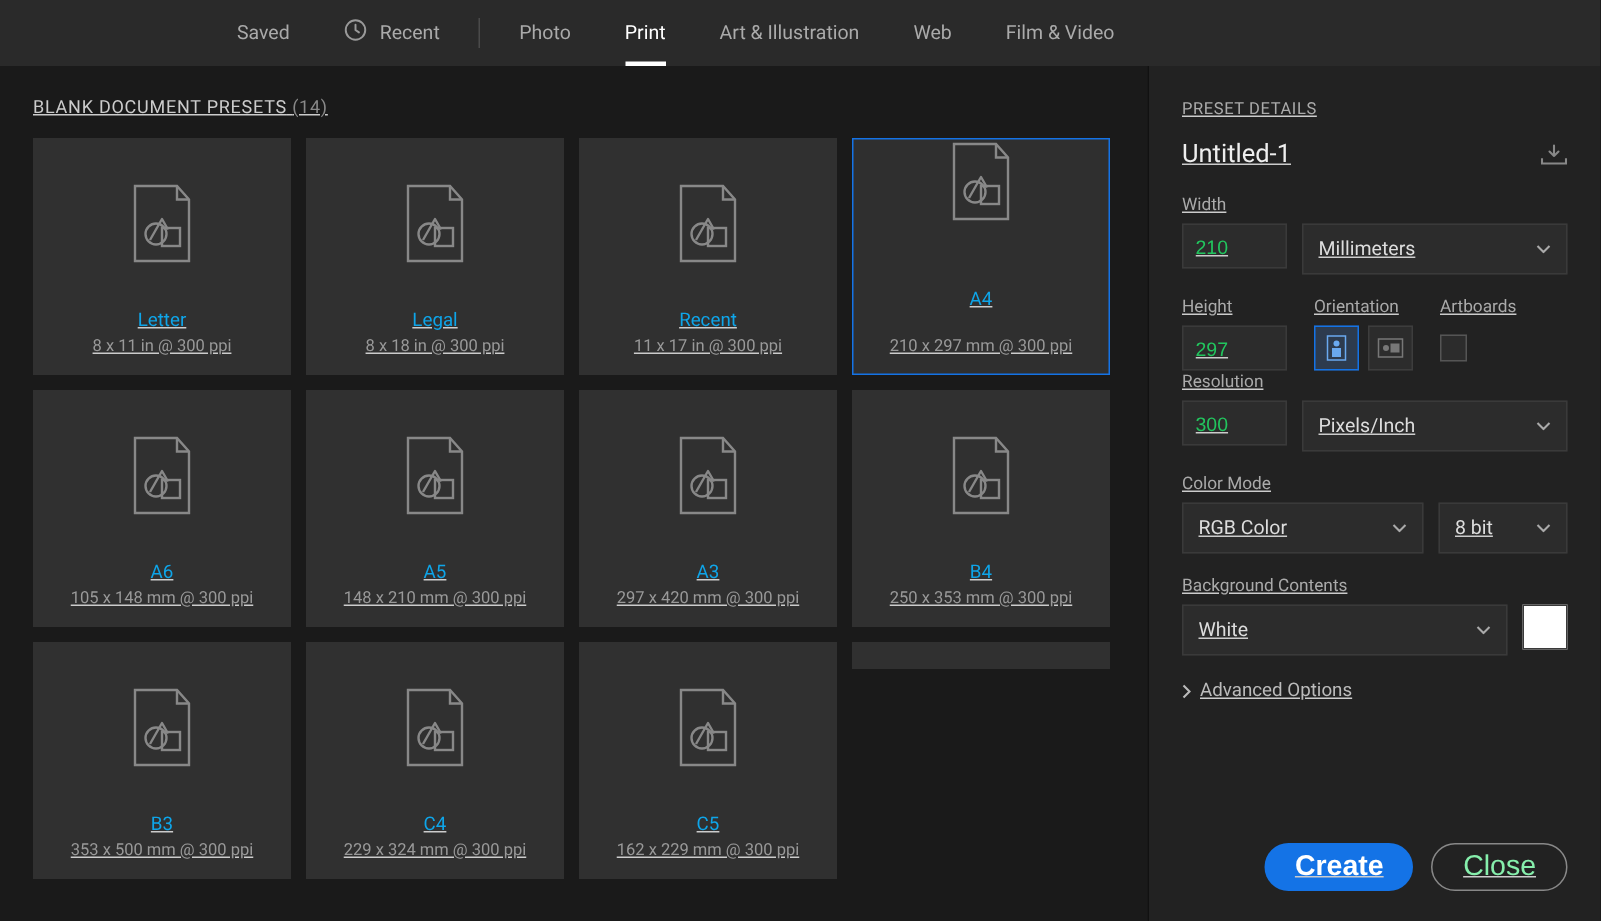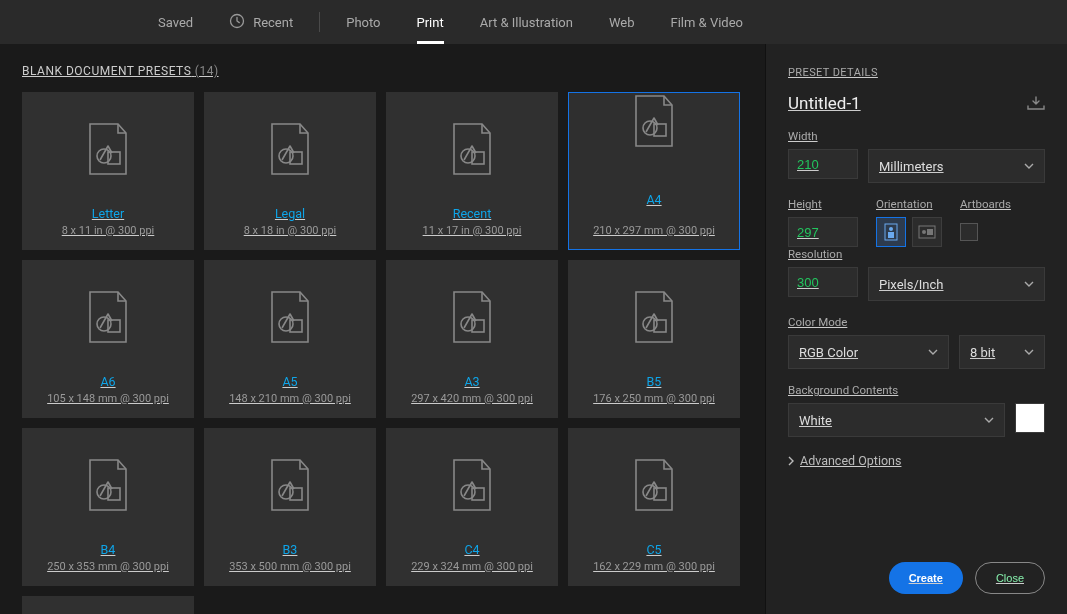--- a/index.html
+++ b/index.html
@@ -195,21 +195,21 @@
       margin-top: auto;
       display: flex;
       justify-content: flex-end;
       gap: 12px;
       padding: 18px 0 20px 0;
     }
     .btn {
       height: 32px;
       padding: 0 20px;
       border-radius: 16px;
-      font-size: 11px;
+      font-size: 19px;
       display: flex; align-items: center; justify-content: center;
       cursor: pointer;
       border: none;
     }
     .btn-primary { background: #1473e6; color: #fff; font-weight: 600;}
     .btn-secondary { background: transparent; color: #86efac; border: 1px solid #888; }
     .chev svg, .advanced svg { display:block; }
   </style>
 </head>
 <body>
@@ -346,33 +346,20 @@
         <div class="card">
           <div class="doc-icon">
             <svg width="44" height="54" viewBox="0 0 44 54" fill="none">
   <path d="M4 2h28l8 9v41H4V2z" stroke="#888" stroke-width="1.6"></path>
   <path d="M32 2v9h8" stroke="#888" stroke-width="1.6"></path>
   <path d="M14 38l8-14 4 7" stroke="#888" stroke-width="1.6" stroke-linejoin="round"></path>
   <circle cx="18" cy="34" r="7" stroke="#888" stroke-width="1.6"></circle>
   <rect x="22" y="30" width="12" height="12" stroke="#888" stroke-width="1.6"></rect>
 </svg>
           </div>
-          <div class="card-name">B5</div>
-          <div class="card-dims">176 x 250 mm @ 300 ppi</div>
-        </div>
-        <div class="card">
-          <div class="doc-icon">
-            <svg width="44" height="54" viewBox="0 0 44 54" fill="none">
-  <path d="M4 2h28l8 9v41H4V2z" stroke="#888" stroke-width="1.6"></path>
-  <path d="M32 2v9h8" stroke="#888" stroke-width="1.6"></path>
-  <path d="M14 38l8-14 4 7" stroke="#888" stroke-width="1.6" stroke-linejoin="round"></path>
-  <circle cx="18" cy="34" r="7" stroke="#888" stroke-width="1.6"></circle>
-  <rect x="22" y="30" width="12" height="12" stroke="#888" stroke-width="1.6"></rect>
-</svg>
-          </div>
           <div class="card-name">B4</div>
           <div class="card-dims">250 x 353 mm @ 300 ppi</div>
         </div>
         <div class="card">
           <div class="doc-icon">
             <svg width="44" height="54" viewBox="0 0 44 54" fill="none">
   <path d="M4 2h28l8 9v41H4V2z" stroke="#888" stroke-width="1.6"></path>
   <path d="M32 2v9h8" stroke="#888" stroke-width="1.6"></path>
   <path d="M14 38l8-14 4 7" stroke="#888" stroke-width="1.6" stroke-linejoin="round"></path>
   <circle cx="18" cy="34" r="7" stroke="#888" stroke-width="1.6"></circle>

